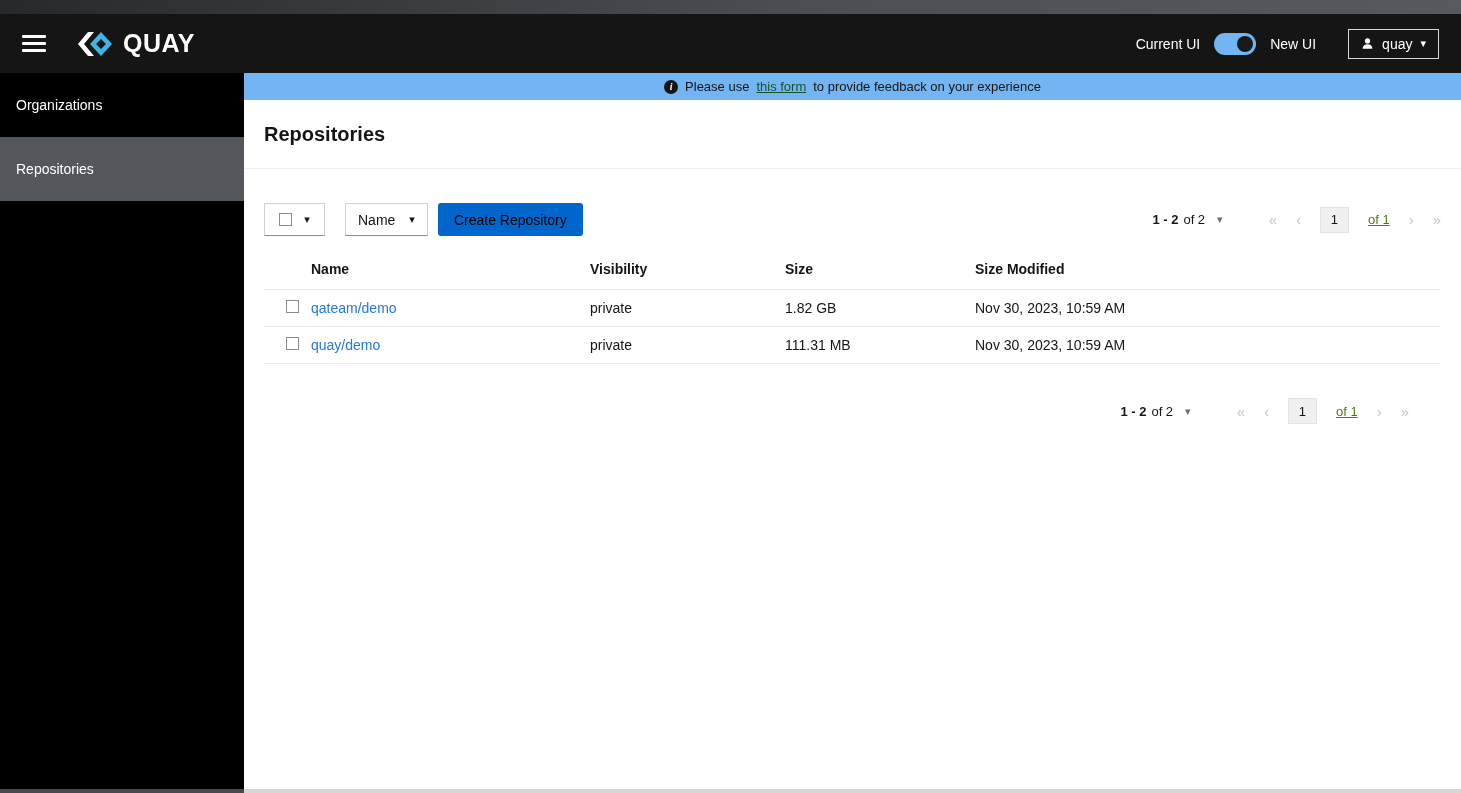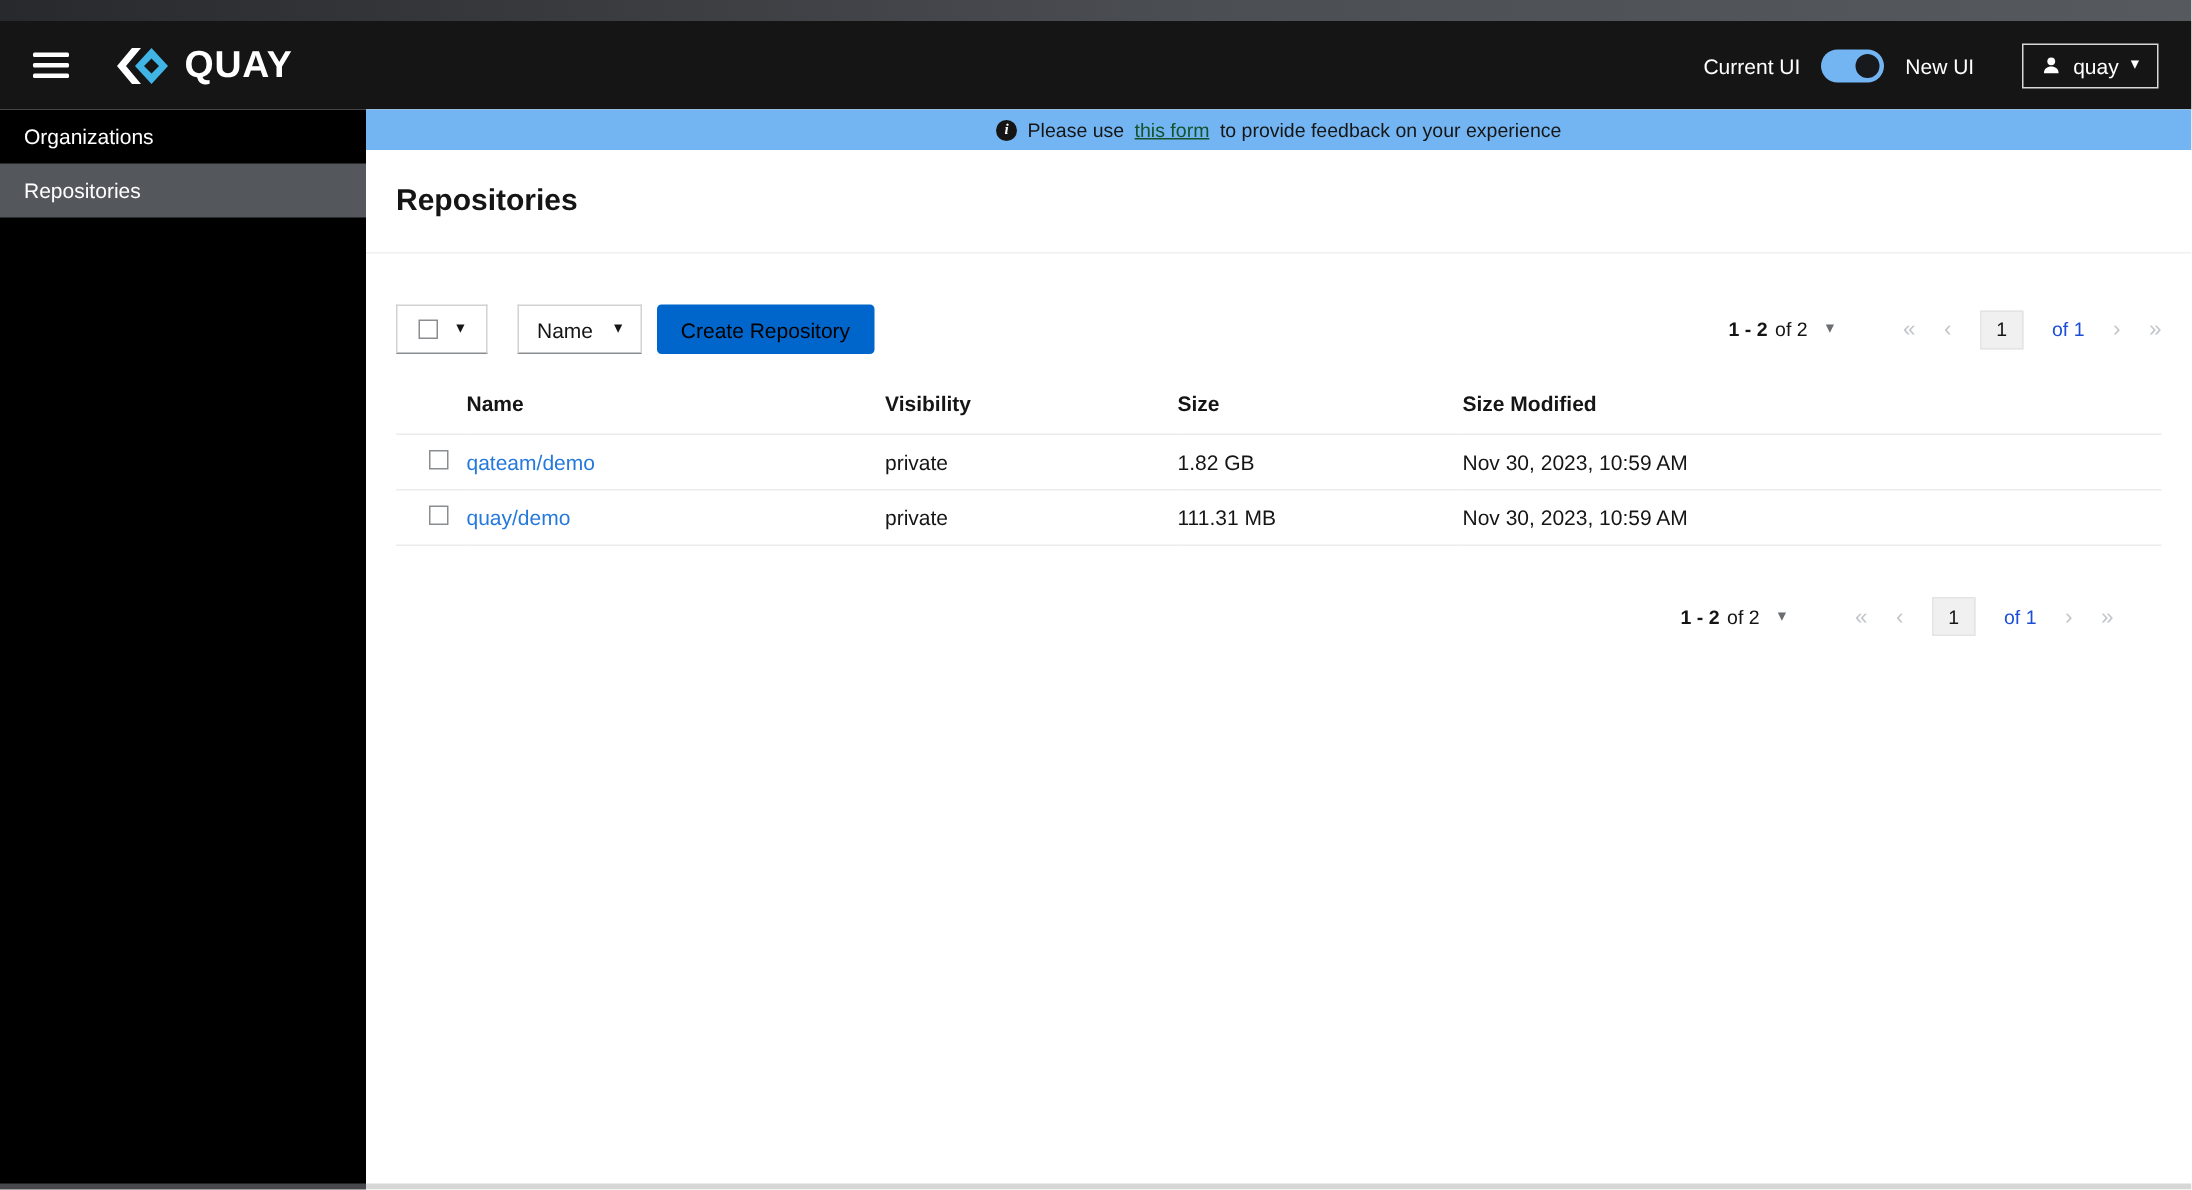--- a/index.html
+++ b/index.html
@@ -33,21 +33,21 @@
     margin-left:18px; display:flex; align-items:center; gap:8px;
     border:1px solid #d8d8d8; background:transparent; color:#fff;
     padding:6px 12px; font-size:14px; cursor:pointer;
   }
   .caret { font-size:11px; line-height:1; color:inherit; }
 
   
   .layout { display:flex; height:720px; }
   .sidebar { width:244px; background:#000; flex-shrink:0; }
   .nav-item {
-    height:36px; display:flex; align-items:center; padding-left:16px;
+    height:64px; display:flex; align-items:center; padding-left:16px;
     color:#fff; font-size:14px; cursor:pointer;
   }
   .nav-item.active { background:var(--sidebar-active-bg,#54575c); }
 
   .main { flex:1; display:flex; flex-direction:column; background:#fff; min-width:0; }
 
   
   .banner {
     height:27px; background:var(--banner-blue,#73b5f2);
     display:flex; align-items:center; justify-content:center; gap:7px;
@@ -102,21 +102,21 @@
   .pg-range { display:flex; align-items:center; gap:5px; cursor:pointer; background:none; border:none; font-size:13px; color:#151515; font-family:"Liberation Sans", sans-serif; }
   .pg-range b { font-weight:700; }
   .pg-range .caret { color:#6a6e73; margin-left:7px; }
   .pg-nav { display:flex; align-items:center; gap:19px; margin-left:46px; }
   .pg-arrow { background:none; border:none; color:#c2c5c9; font-size:15px; cursor:default; padding:0; line-height:1; }
   .pg-page {
     width:29px; height:26px; text-align:center; background:#f0f0f0;
     border:1px solid #e4e4e4; font-size:13px; color:#151515;
     font-family:"Liberation Sans", sans-serif;
   }
-  .pg-of { color:#1d4ed8; }
+  .pg-of { color:#4d7c0f;text-decoration:underline; }
 
   
   table.repo-table { width:100%; border-collapse:collapse; margin-top:17px; font-size:14px; }
   .repo-table th {
     text-align:left; font-weight:700; color:#151515;
     padding:8px 0 12px; border-bottom:1px solid #ececec; font-size:14px;
   }
   .repo-table td { padding:10px 0; border-bottom:1px solid #ececec; color:#151515; }
   .col-check { width:47px; }
   .col-check .checkbox { margin-left:22px; }

